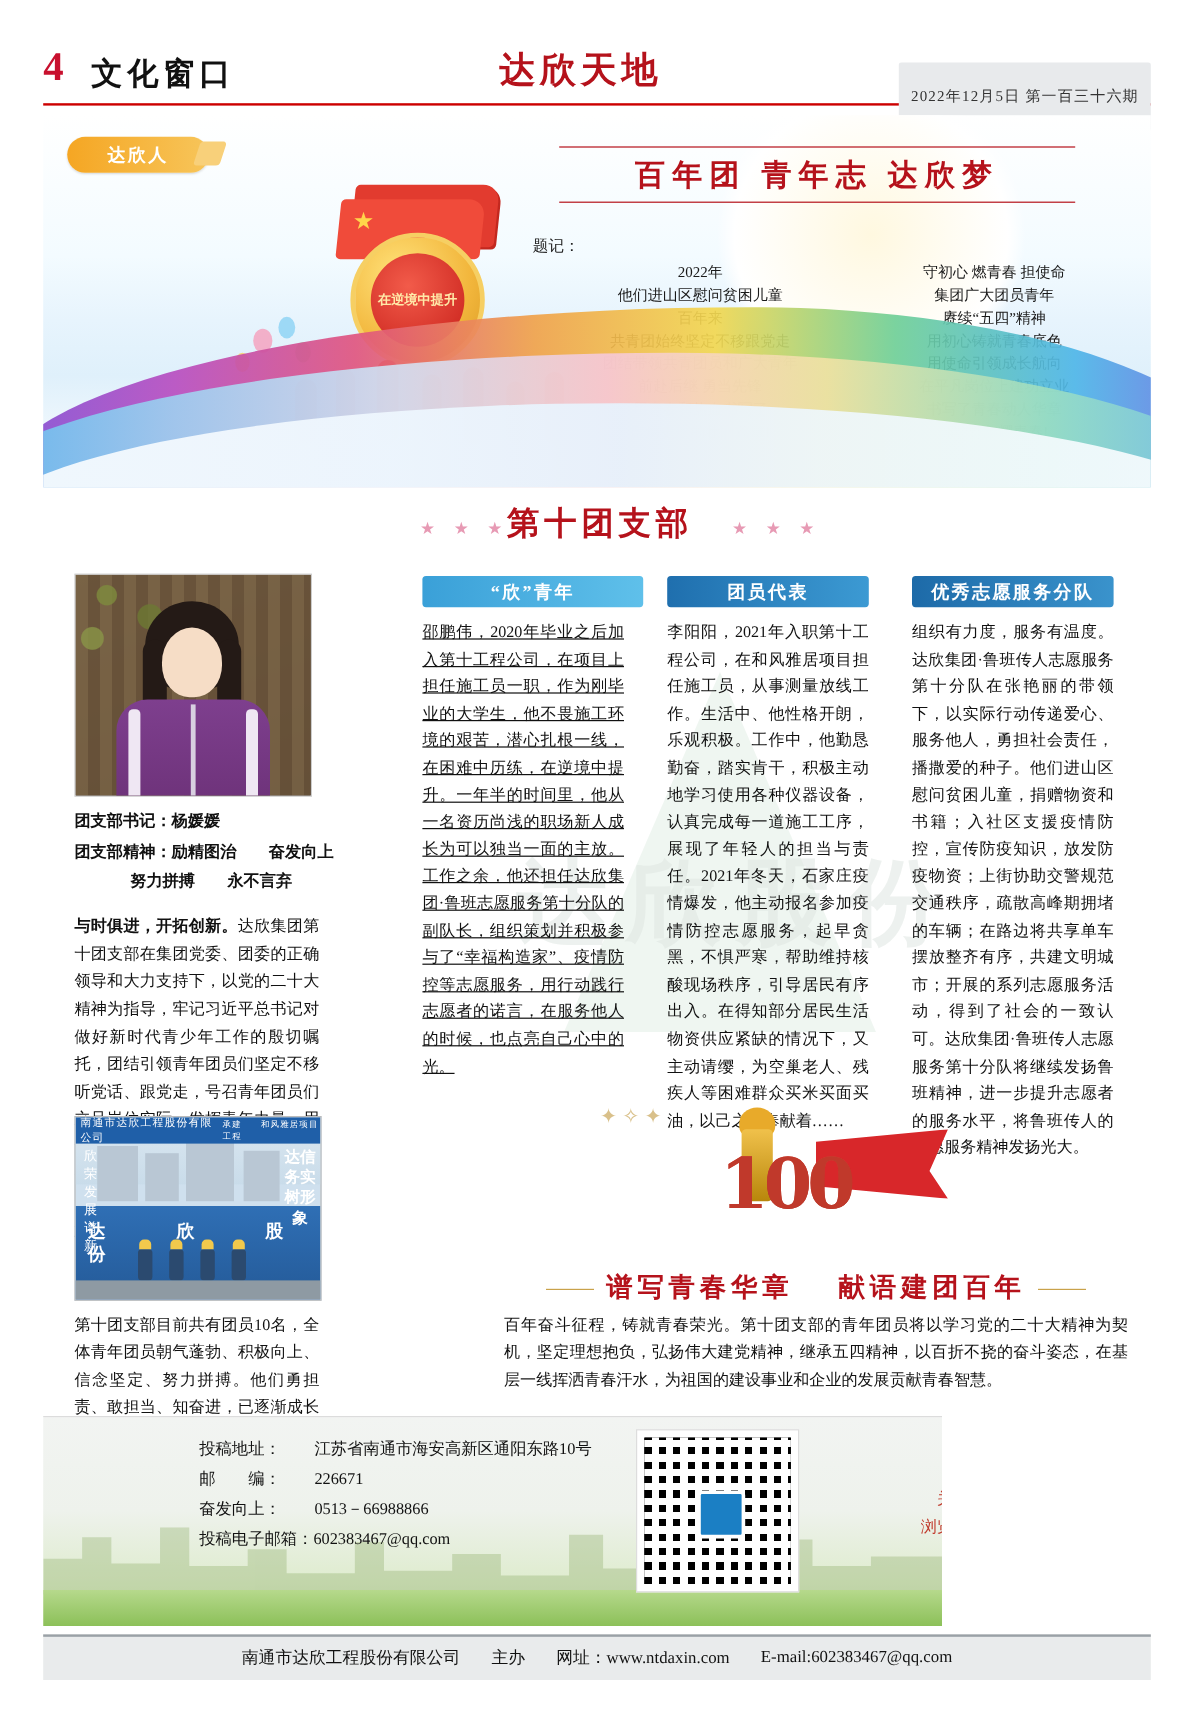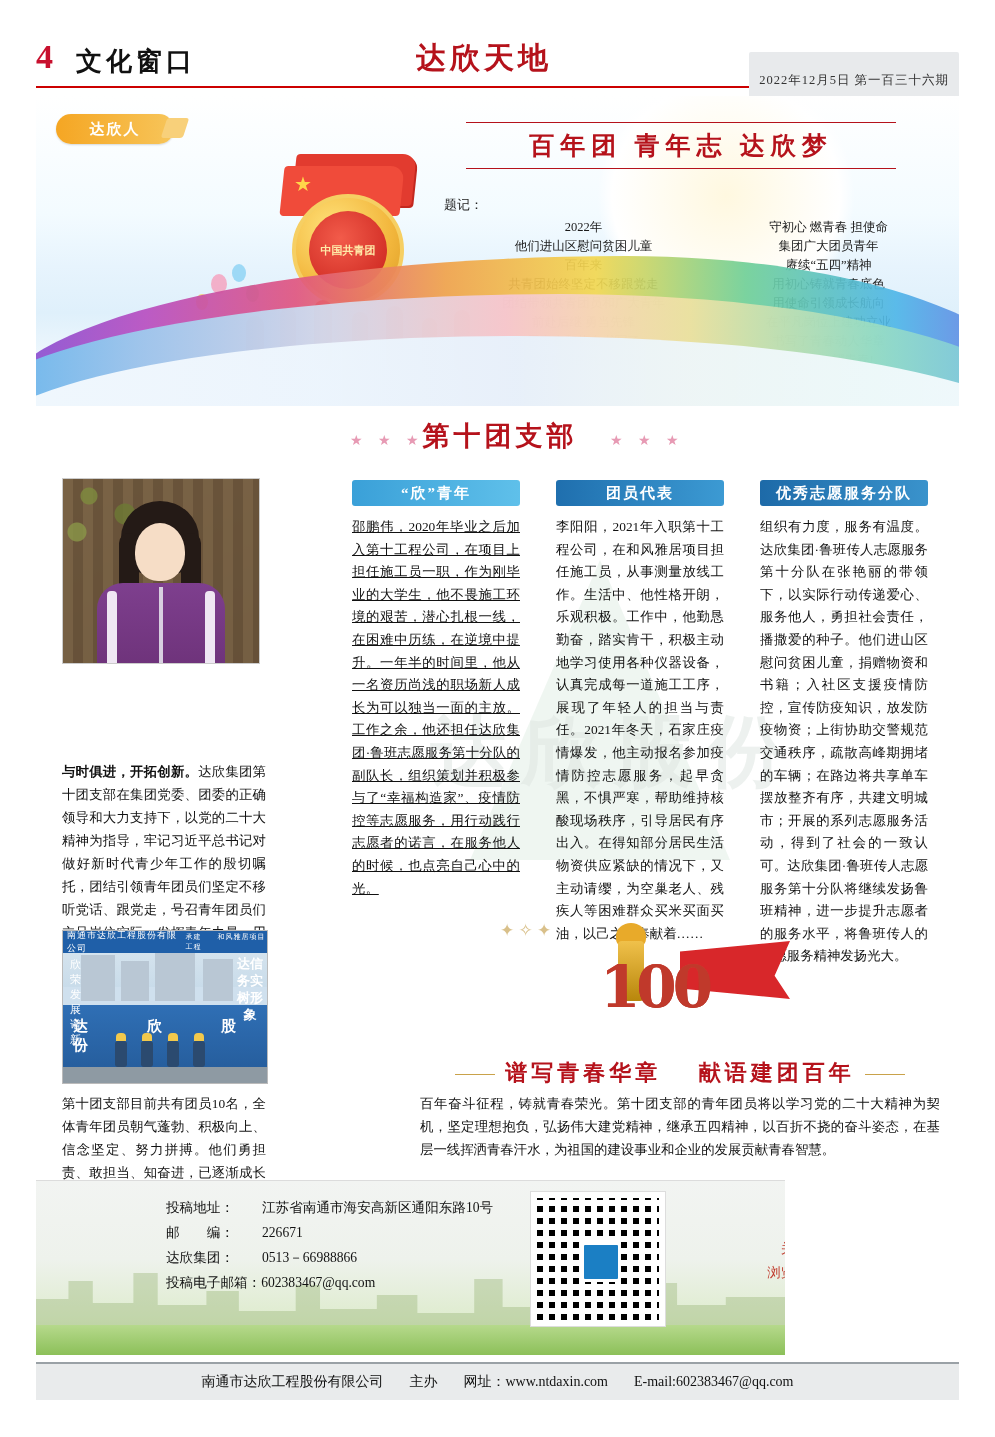--- a/index.html
+++ b/index.html
@@ -119,21 +119,21 @@
   .photo2 .sideText{position:absolute;right:2px;top:24px;width:30px;color:#fff;font-size:13px;font-weight:bold;line-height:17px;text-align:center;}
   .photo2 .leftTag{position:absolute;left:2px;top:26px;width:16px;color:#fff;font-size:11px;line-height:15px;text-align:right;}
   .photo2 .worker{position:absolute;bottom:16px;width:12px;height:26px;background:#2b4a6f;border-radius:3px;}
   .photo2 .worker:before{content:"";position:absolute;left:1px;top:-8px;width:10px;height:8px;background:#f2c94c;border-radius:4px 4px 0 0;}
 
   .para-left2{position:absolute;left:62px;top:1092px;width:204px;font-size:13.4px;line-height:23px;text-align:justify;color:#111;}
 
   
   .colhead{position:absolute;height:26px;border-radius:3px;color:#fff;font-size:15px;font-weight:bold;
      display:flex;align-items:center;justify-content:center;letter-spacing:2px;}
-  .ch1{left:352px;top:480px;width:168px;background:linear-gradient(90deg,#3aa0d8,#5fc0ea);}
+  .ch1{left:352px;top:480px;width:184px;background:linear-gradient(90deg,#3aa0d8,#5fc0ea);}
   .ch2{left:556px;top:480px;width:168px;background:linear-gradient(90deg,#1f6fae,#3c9ad3);}
   .ch3{left:760px;top:480px;width:168px;background:linear-gradient(90deg,#1d6aa8,#3a93cc);}
 
   .coltext{position:absolute;width:168px;font-size:13.4px;line-height:22.6px;text-align:justify;color:#111;}
   .c1{left:352px;top:516px;text-decoration:underline;}
   .c2{left:556px;top:516px;}
   .c3{left:760px;top:516px;}
 
   
   .cent{position:absolute;left:560px;top:935px;width:230px;height:120px;}
@@ -185,21 +185,21 @@
   <div class="hero">
     <div class="sun"></div>
 
     <div class="badge-daxinren">达欣人</div>
 
     <div class="emblem">
       <div class="flagred"></div>
       <div class="flagred2"></div>
       <div class="star">★</div>
       <div class="medal">
-        <div class="inner">中国共青团</div>
+        <div class="inner">在逆境中提升</div>
       </div>
     </div>
 
     <div class="hero-title">百年团  青年志  达欣梦</div>
     <div class="hero-note">题记：</div>
 
     <div class="hero-cols">
       <div class="hero-col left">
         <div>2022年</div>
         <div>他们进山区慰问贫困儿童</div>
@@ -255,20 +255,27 @@
     <div class="hair"></div>
     <div class="hair2"></div>
     <div class="hair3"></div>
     <div class="body"></div>
     <div class="stripeL"></div>
     <div class="stripeR"></div>
     <div class="zip"></div>
     <div class="face"></div>
   </div>
 
+  <div class="sec-left">
+    <div class="row">团支部书记：杨媛媛</div>
+    <div class="row motto-lines">
+      <span>团支部精神：</span><span>励精图治　　奋发向上</span>
+    </div>
+    <div class="row" style="text-align:center;padding-left:28px;">努力拼搏　　永不言弃</div>
+  </div>
 
   <div class="para-left">
     <span class="lead">与时俱进，开拓创新。</span><span>达欣集团第十团支部在集团党委、团委的正确领导和大力支持下，以党的二十大精神为指导，牢记习近平总书记对做好新时代青少年工作的殷切嘱托，团结引领青年团员们坚定不移听党话、跟党走，号召青年团员们立足岗位实际，发挥青年力量，用青春之火点燃干事创业的热情，将个人理想抱负与企业发展大局相结合，为企业发展贡献青春力量与智慧。</span>
   </div>
 
   <div class="photo2">
     <div class="sky"></div>
     <div class="bldg" style="left:18px;top:24px;width:34px;height:46px;"></div>
     <div class="bldg" style="left:58px;top:30px;width:28px;height:40px;"></div>
     <div class="bldg" style="left:92px;top:20px;width:40px;height:50px;"></div>
@@ -319,21 +326,21 @@
     <div class="grass"></div>
 
     <div class="contact">
       <div>
         <span class="lbl">投稿地址：</span><span>江苏省南通市海安高新区通阳东路10号</span>
       </div>
       <div>
         <span class="lbl">邮　　编：</span><span>226671</span>
       </div>
       <div>
-        <span class="lbl">达欣集团：</span><span>0513－66988866</span>
+        <span class="lbl">奋发向上：</span><span>0513－66988866</span>
       </div>
       <div>
         <span>投稿电子邮箱：</span><span>602383467@qq.com</span>
       </div>
     </div>
 
     <div class="qr">
       <div class="grid"></div>
       <div class="ctr"></div>
     </div>

